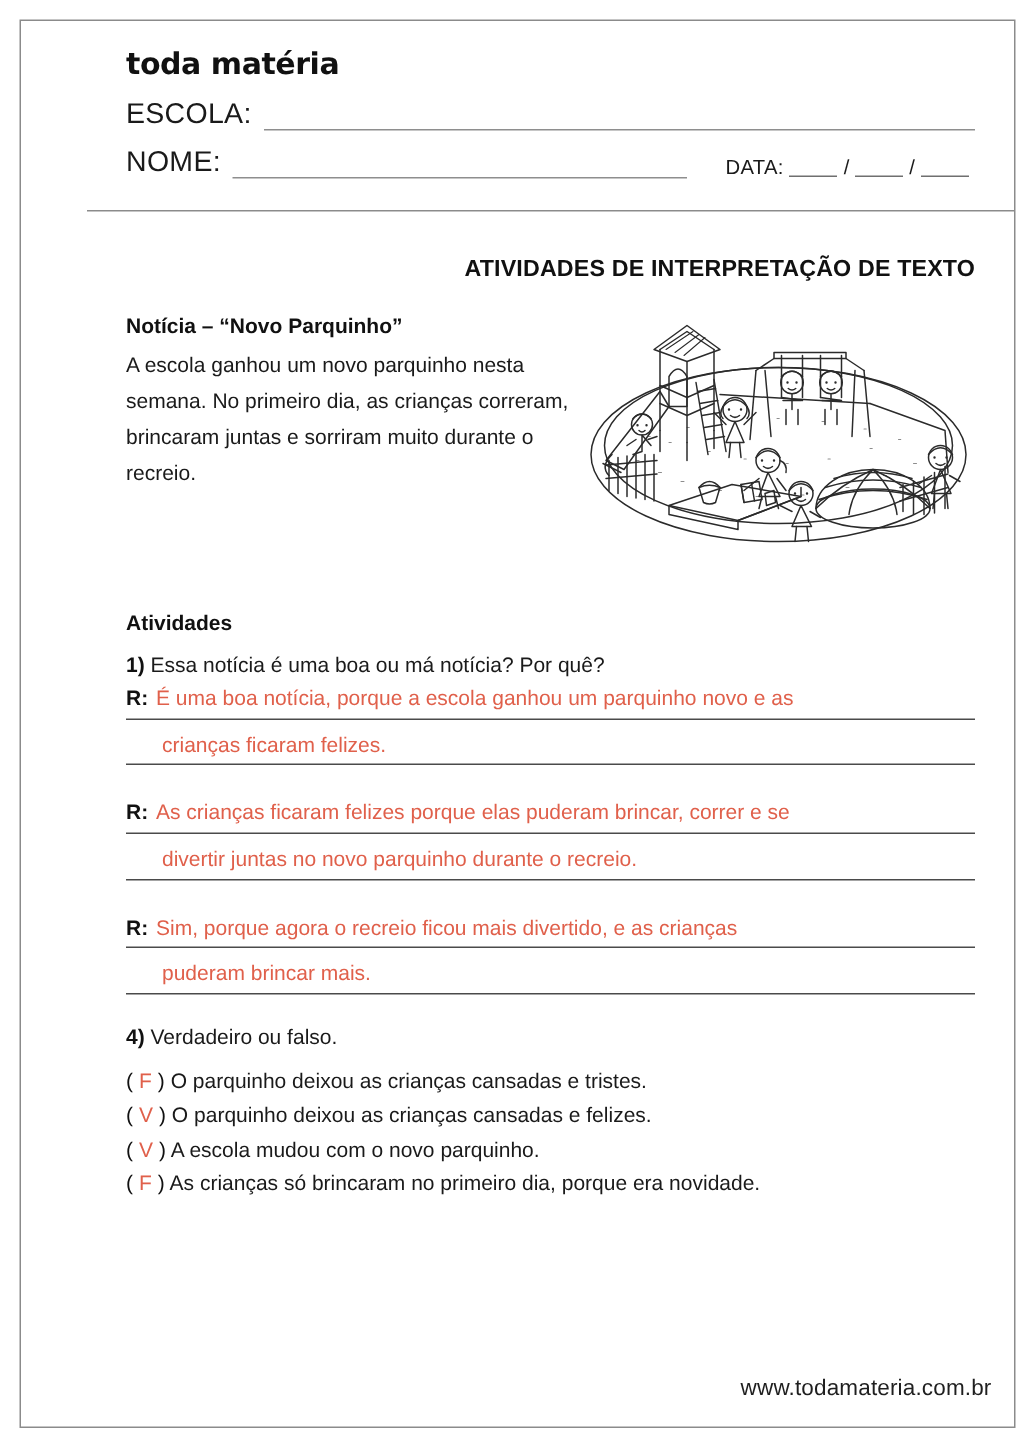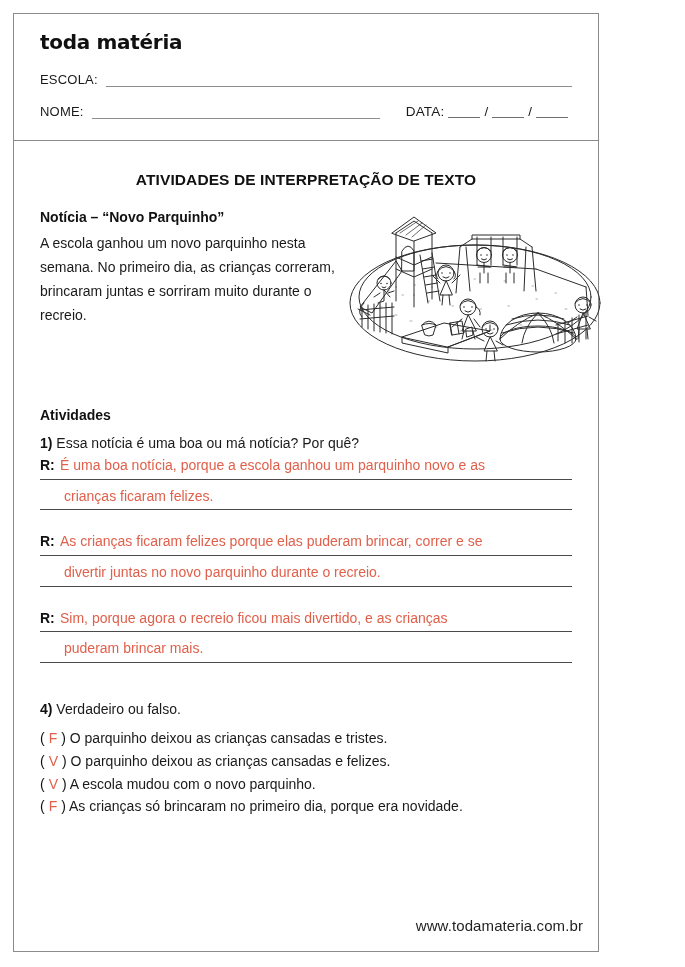--- a/index.html
+++ b/index.html
@@ -15,25 +15,26 @@
     color: #111111;
     -webkit-font-smoothing: antialiased;
     position: relative;
     overflow: hidden;
   }
 
   .page {
     position: absolute;
     left: 13px;
     top: 13px;
-    width: 586px;
+    width: 664px;
     height: 939px;
     border: 1px solid #8b8b8b;
     box-sizing: border-box;
     background: #ffffff;
+    padding-left: 44px;
   }
 
   
   .header {
     padding: 18px 26px 0 26px;
     box-sizing: border-box;
     height: 127px;
     position: relative;
   }
   .logo {
@@ -45,21 +46,21 @@
     margin: 0 0 16px 0;
     line-height: 1;
   }
   .field-row {
     display: flex;
     align-items: flex-end;
     margin-bottom: 13px;
     height: 19px;
   }
   .field-label {
-    font-size: 13px;
+    font-size: 19px;
     letter-spacing: 0.2px;
     color: #1a1a1a;
     white-space: nowrap;
     line-height: 1;
     padding-bottom: 1px;
   }
   .rule {
     flex: 1 1 auto;
     border-bottom: 1px solid #8e8e8e;
     margin-left: 8px;
@@ -99,21 +100,21 @@
     border-bottom: 1px solid #8b8b8b;
   }
 
   
   .content {
     padding: 0 26px;
     box-sizing: border-box;
     position: relative;
   }
   .doc-title {
-    text-align: center;
+    text-align: right;
     font-weight: 700;
     font-size: 15.5px;
     letter-spacing: 0.1px;
     margin: 30px 0 0 0;
     color: #111111;
   }
 
   
   .intro {
     display: flex;
@@ -443,21 +444,21 @@
           <span class="ans-label">R:</span>
           <span class="ans-text">Sim, porque agora o recreio ficou mais divertido, e as crianças</span>
         </div>
         <div class="ans-line">
           <span class="ans-indent"></span>
           <span class="ans-text">puderam brincar mais.</span>
         </div>
       </div>
     </div>
 
-    <div class="question" style="margin-top:36px;">
+    <div class="question" style="margin-top:18px;">
       <p class="q-text">
         <span class="q-num">4)</span>
         <span>Verdadeiro ou falso.</span>
       </p>
       <div class="tf-block">
         <p class="tf-item">
           <span class="tf-mark">(</span><span class="tf-val">F</span><span class="tf-mark">)</span>
           <span>O parquinho deixou as crianças cansadas e tristes.</span>
         </p>
         <p class="tf-item">

